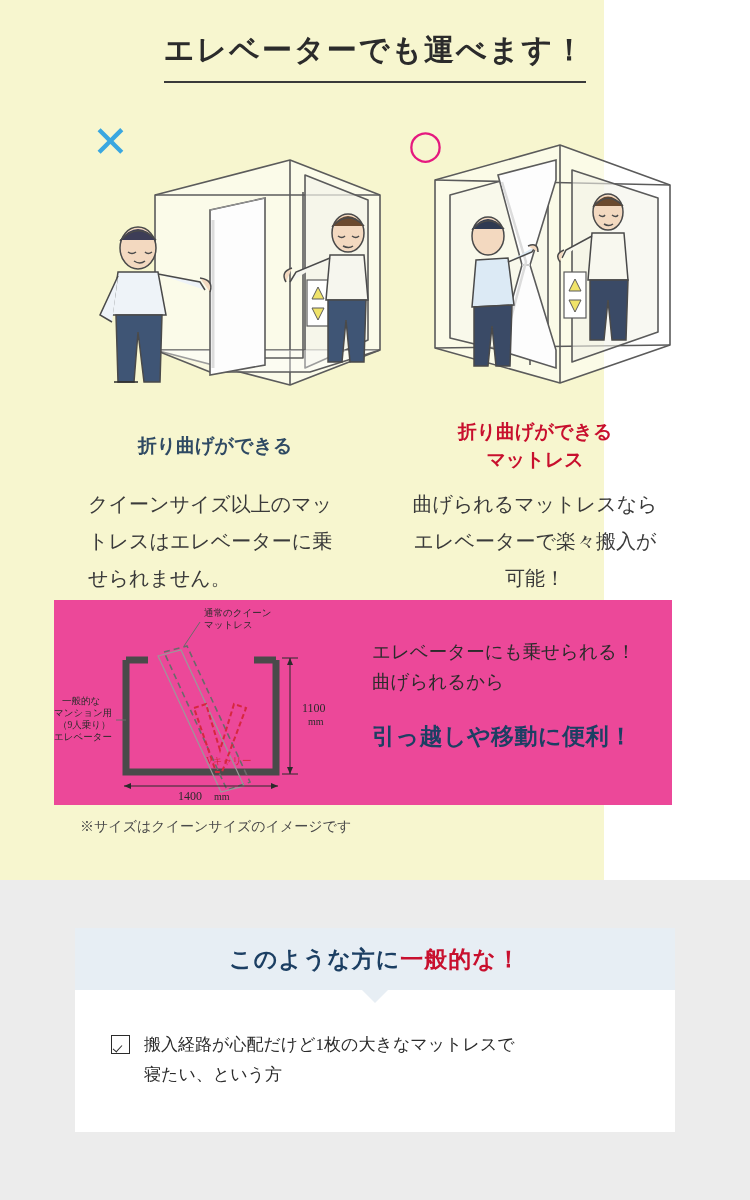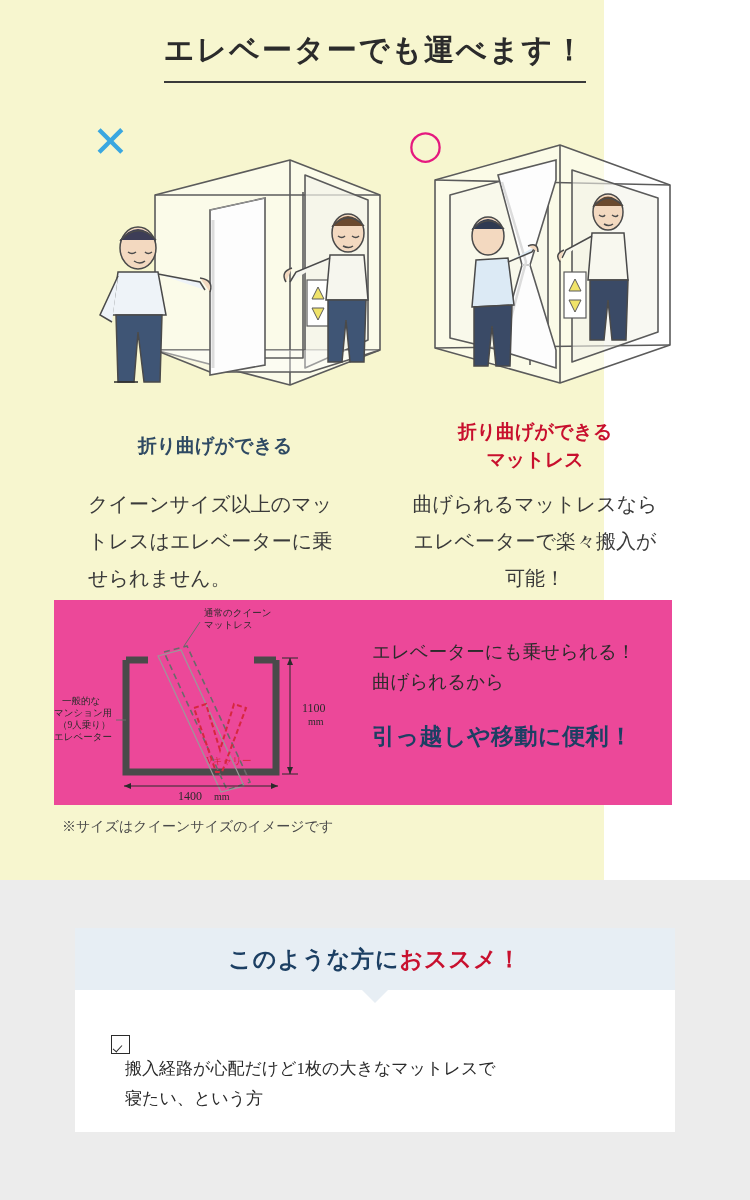--- a/index.html
+++ b/index.html
@@ -156,21 +156,21 @@
   .dt-emph {
     margin-top: 24px;
     font-family: "Liberation Serif", serif;
     font-weight: bold;
     font-size: 23px;
     color: #1c3f63;
     letter-spacing: 0.5px;
   }
   .note {
     position: absolute;
-    left: 62px;
+    left: 80px;
     top: 818px;
     font-family: "Liberation Serif", serif;
     font-size: 14px;
     color: #4a4a4a;
   }
 
   
   .grey-section {
     position: absolute;
     left: 0;
@@ -213,21 +213,20 @@
     height: 0;
     border-left: 14px solid transparent;
     border-right: 14px solid transparent;
     border-top: 14px solid #e7eef4;
   }
   .reco-body {
     position: relative;
     padding: 40px 0 0 36px;
     display: flex;
     align-items: flex-start;
-    flex-direction: column;
   }
   .checkbox {
     width: 17px;
     height: 17px;
     border: 1.5px solid #2b2b2b;
     position: relative;
     margin-top: 5px;
     flex: 0 0 auto;
   }
   .checkbox::after {
@@ -458,21 +457,21 @@
     </div>
 
     <div class="note">※サイズはクイーンサイズのイメージです</div>
   </div>
 
   <div class="grey-section"></div>
 
   <div class="reco-card">
     <div class="reco-head">
       <div class="reco-head-text">
-        <span>このような方に</span><span class="accent">おススメ！</span>
+        <span>このような方に</span><span class="accent">一般的な！</span>
       </div>
       <div class="reco-arrow"></div>
     </div>
     <div class="reco-body">
       <div class="checkbox"></div>
       <div class="reco-text">
         <div>搬入経路が心配だけど1枚の大きなマットレスで</div>
         <div>寝たい、という方</div>
       </div>
     </div>

